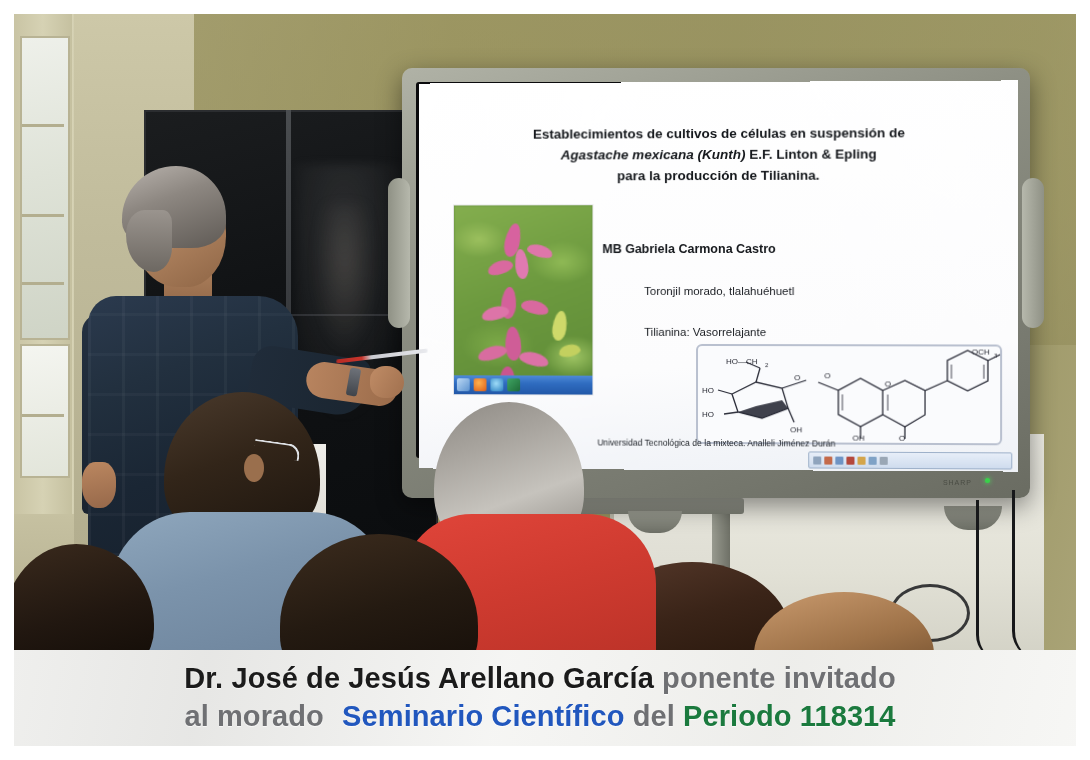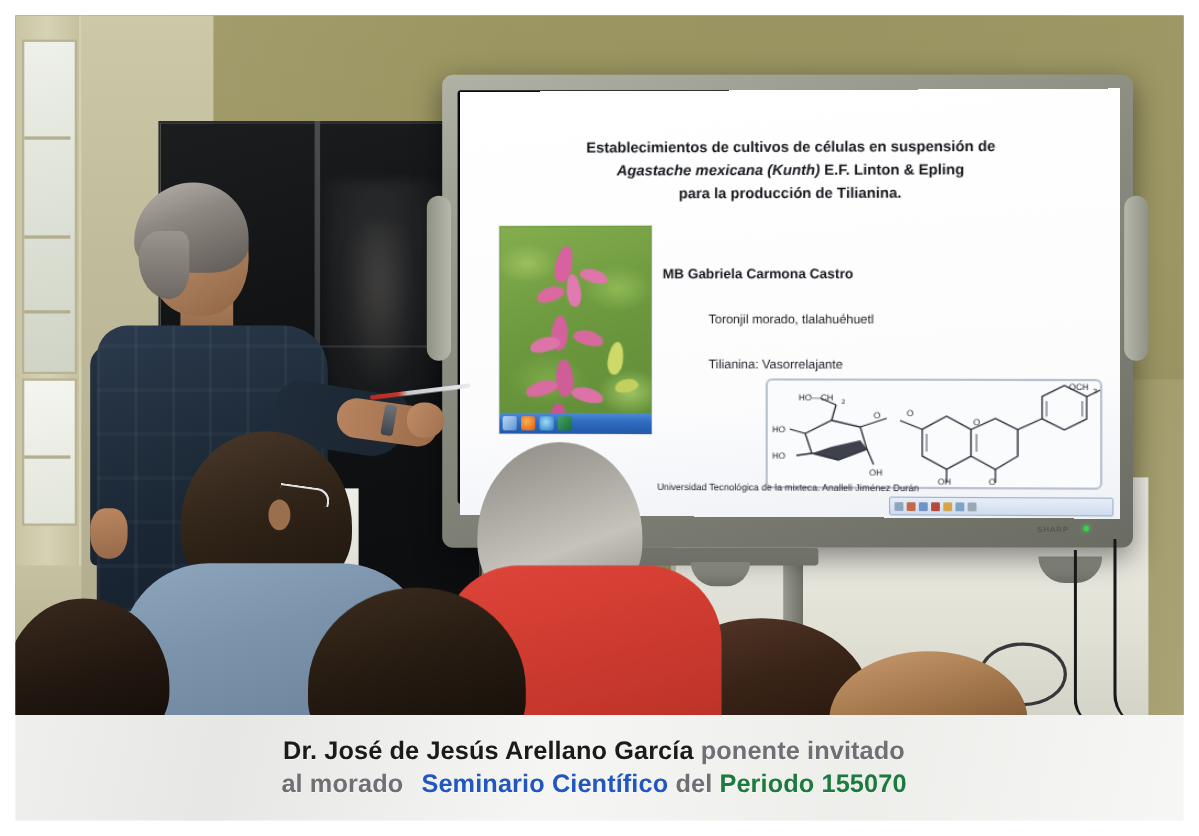--- a/index.html
+++ b/index.html
@@ -205,21 +205,21 @@
   
   .caption{position:absolute;left:14px;top:650px;width:1062px;height:96px;
       background:linear-gradient(102deg,
         rgba(238,238,236,.94) 0%,
         rgba(228,228,226,.90) 18%,
         rgba(244,244,242,.88) 46%,
         rgba(236,236,233,.92) 72%,
         rgba(246,246,244,.95) 100%);
       display:flex;align-items:center;}
   .cap-text{flex:1;text-align:center;padding-right:34px;padding-left:24px;}
-  .cap-line{font-size:23px;font-weight:bold;line-height:1.30;letter-spacing:.1px;
+  .cap-line{font-size:29px;font-weight:bold;line-height:1.30;letter-spacing:.1px;
       text-shadow:0 1px 1px rgba(255,255,255,.75);}
   .t-dark{color:#1b1b1b;}
   .t-gray{color:#6f7073;}
   .t-blue{color:#2157be;margin-left:10px;}
   .t-green{color:#1b7a3e;}
 </style>
 </head>
 <body>
 
 <div class="stage">
@@ -404,18 +404,18 @@
     <div class="a4-hair"></div>
   </div>
 
   <div class="caption">
 
     <div class="cap-text">
       <div class="cap-line">
         <span class="t-dark">Dr. José de Jesús Arellano García</span><span class="t-gray"> ponente invitado</span>
       </div>
       <div class="cap-line">
-        <span class="t-gray">al morado </span><span class="t-blue">Seminario Científico</span><span class="t-gray"> del </span><span class="t-green">Periodo 155070</span>
+        <span class="t-gray">al morado </span><span class="t-blue">Seminario Científico</span><span class="t-gray"> del </span><span class="t-green">Periodo 118314</span>
       </div>
     </div>
 
   </div>
 </div>
 
 </body></html>

